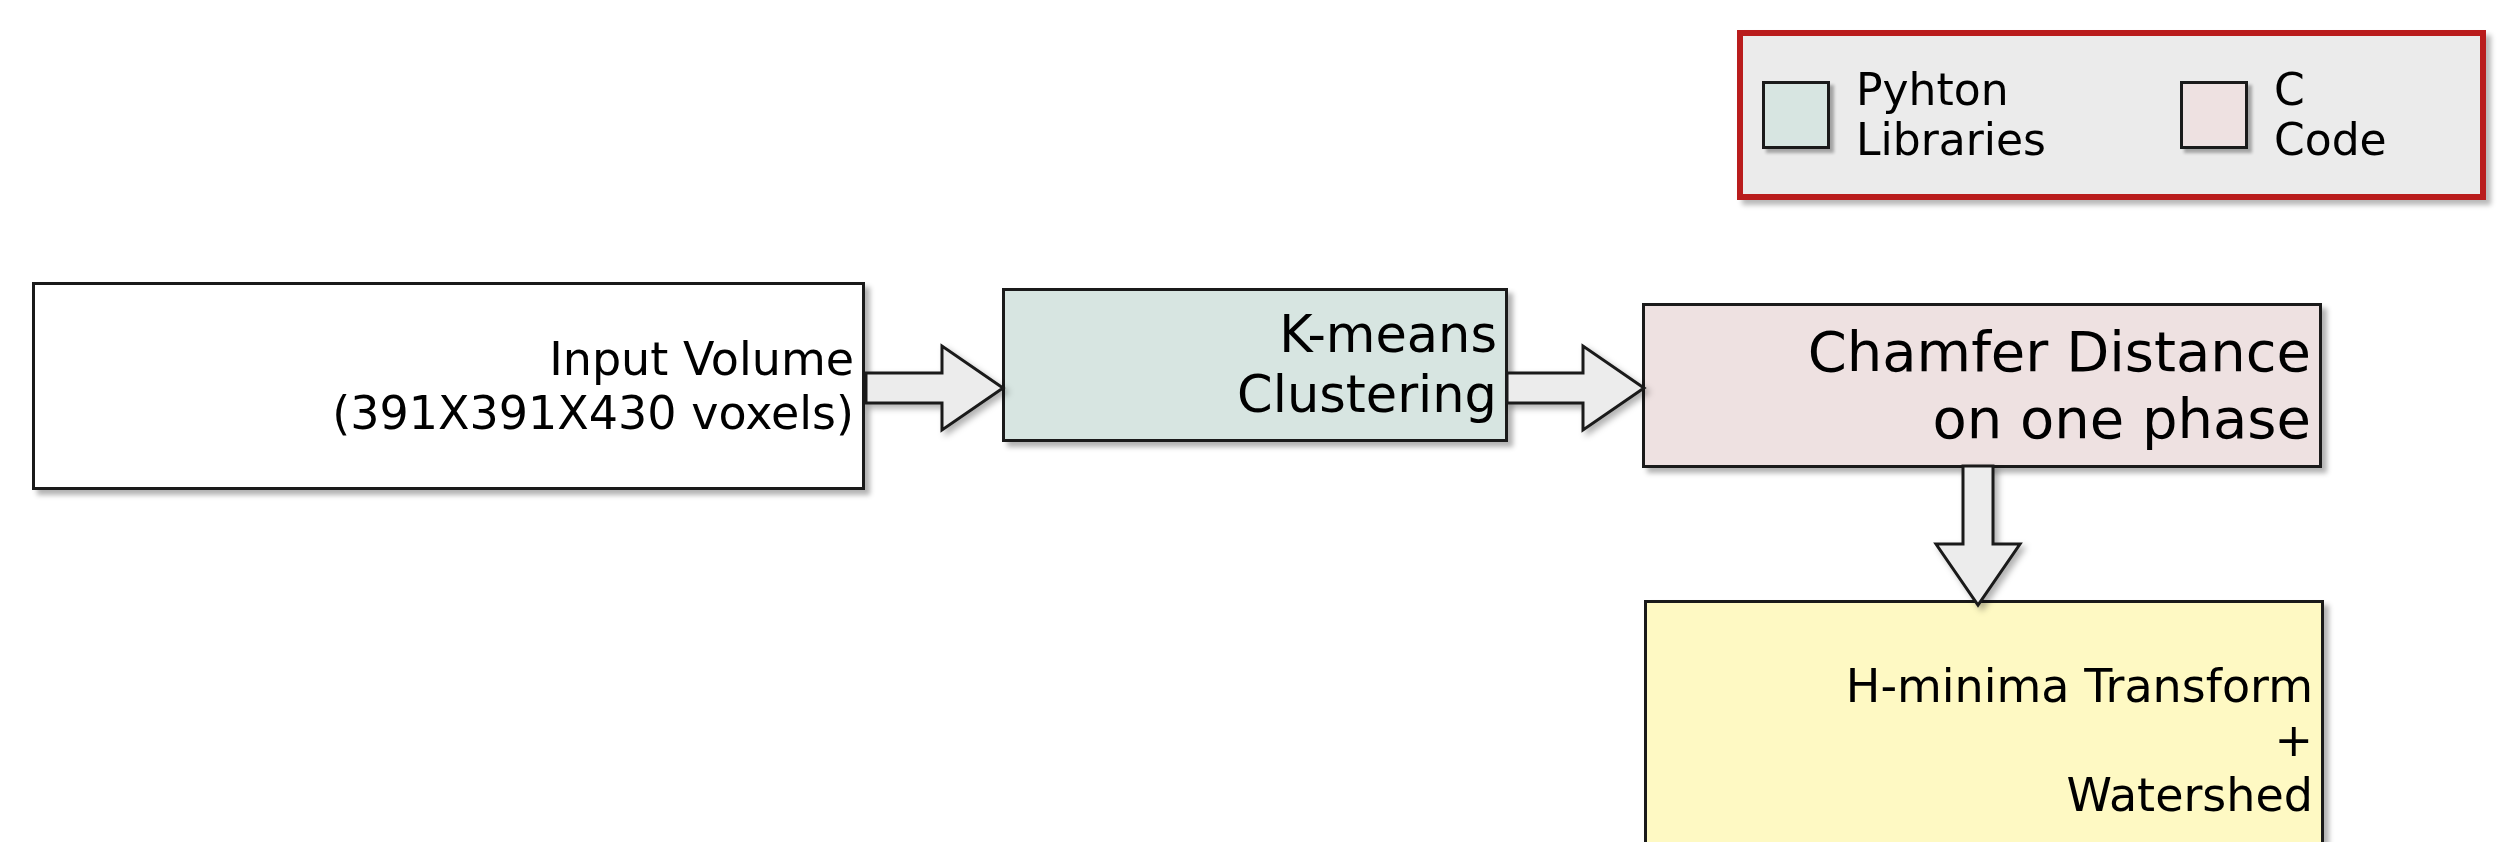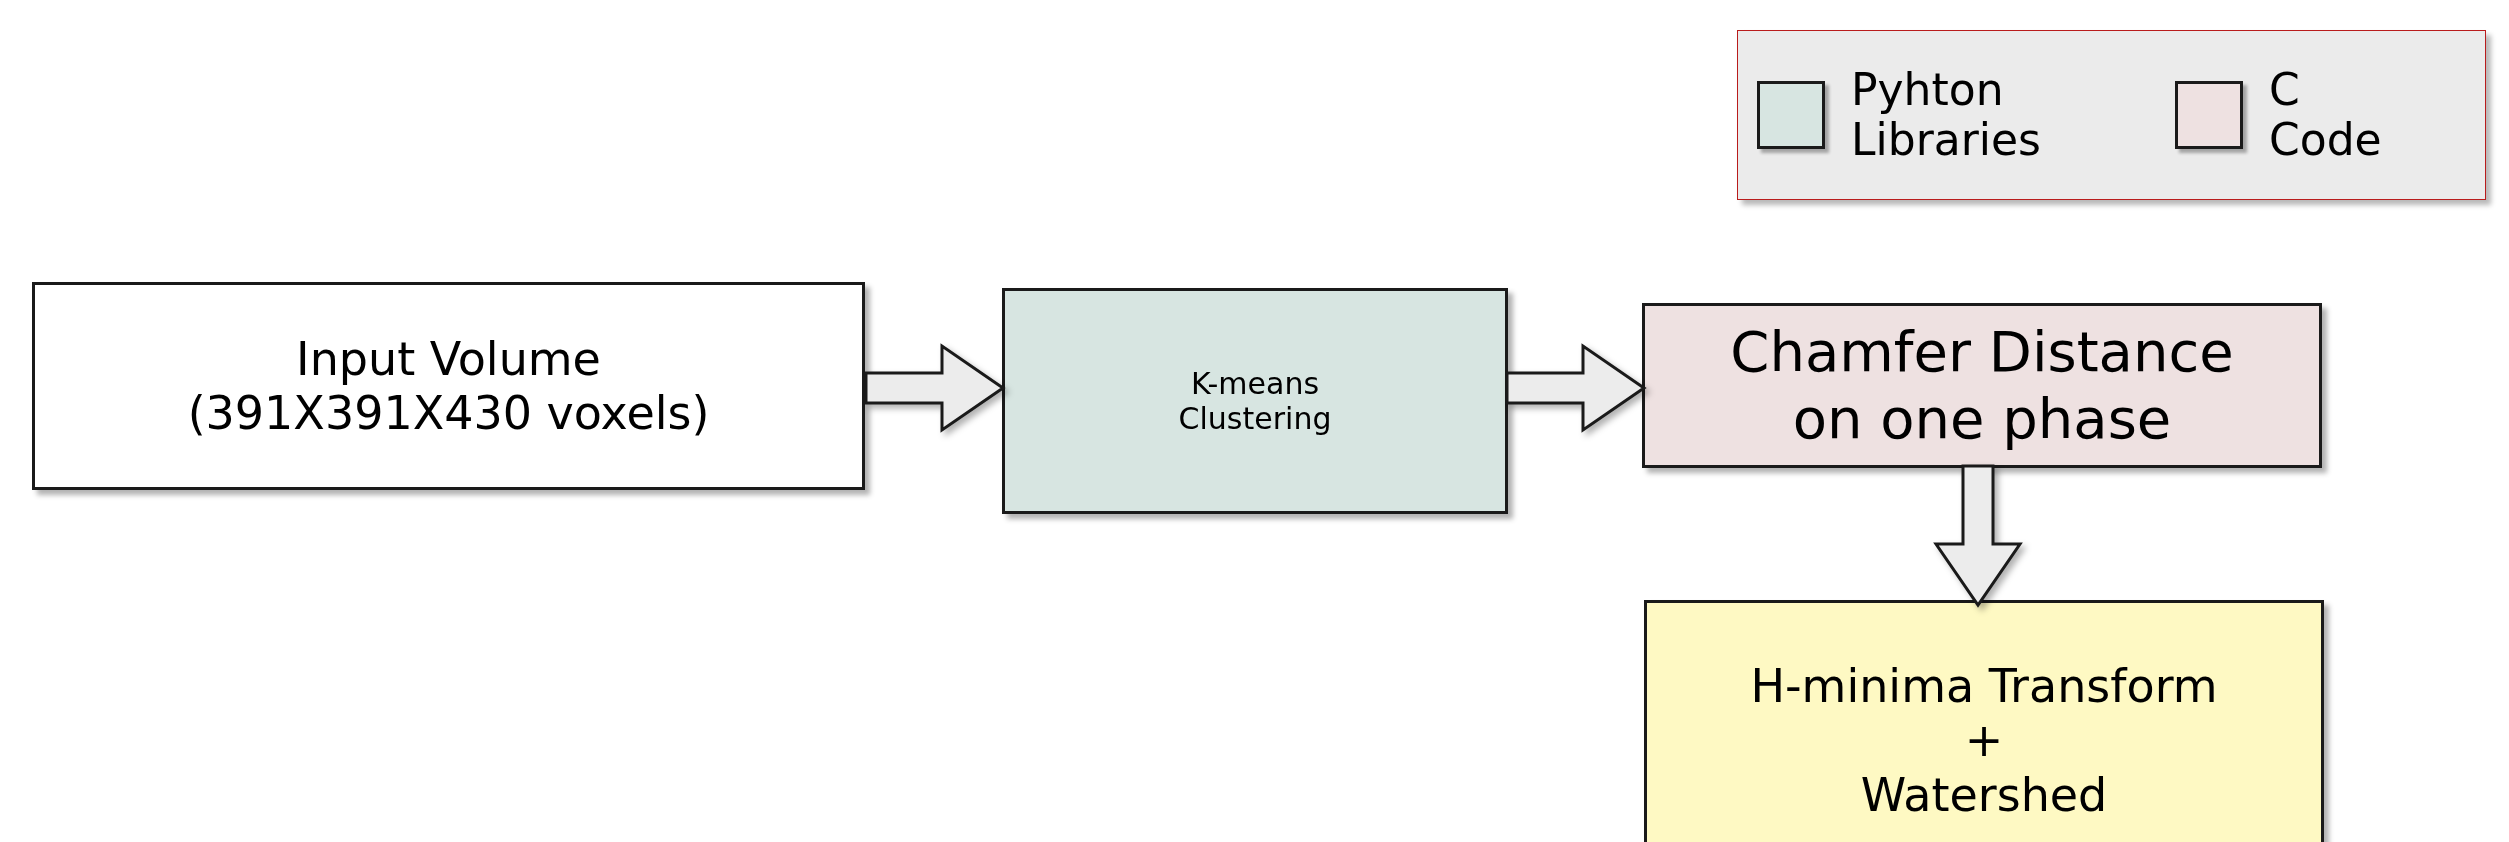--- a/index.html
+++ b/index.html
@@ -20,21 +20,21 @@
   }
 
   
   .node {
     position: absolute;
     box-sizing: border-box;
     border: 3px solid #1a1a1a;
     display: flex;
     align-items: center;
     justify-content: center;
-    text-align: center;
+    text-align: right;
     color: #000000;
     line-height: 1.18;
     box-shadow: 5px 5px 5px rgba(0,0,0,0.30);
     white-space: pre-line;
     font-weight: 400;
   }
   .node .node-label {
     display: block;
     width: 100%;
     padding: 0 8px;
@@ -43,23 +43,23 @@
 
   
   #node-input {
     left: 32px;  top: 282px;
     width: 833px; height: 208px;
     background: #ffffff;
     font-size: 46px;
   }
   #node-kmeans {
     left: 1002px; top: 288px;
-    width: 506px; height: 226px;
+    width: 506px; height: 154px;
     background: #d7e5e1;
-    font-size: 30px;
+    font-size: 51px;
   }
   #node-chamfer {
     left: 1642px; top: 303px;
     width: 680px; height: 165px;
     background: #eee1e1;
     font-size: 56px;
   }
   #node-watershed {
     left: 1644px; top: 600px;
     width: 680px; height: 281px;
@@ -82,21 +82,21 @@
     stroke-linejoin: miter;
   }
 
   
   #legend {
     position: absolute;
     left: 1737px; top: 30px;
     width: 749px; height: 170px;
     box-sizing: border-box;
     background: #ebebeb;
-    border: 1px solid #b91c1c;
+    border: 6px solid #b91c1c;
     box-shadow: 5px 5px 5px rgba(0,0,0,0.28);
     display: flex;
     align-items: center;
   }
   .legend-entry {
     display: flex;
     align-items: center;
     gap: 26px;
   }
   #legend-entry-python { margin-left: 19px; }

